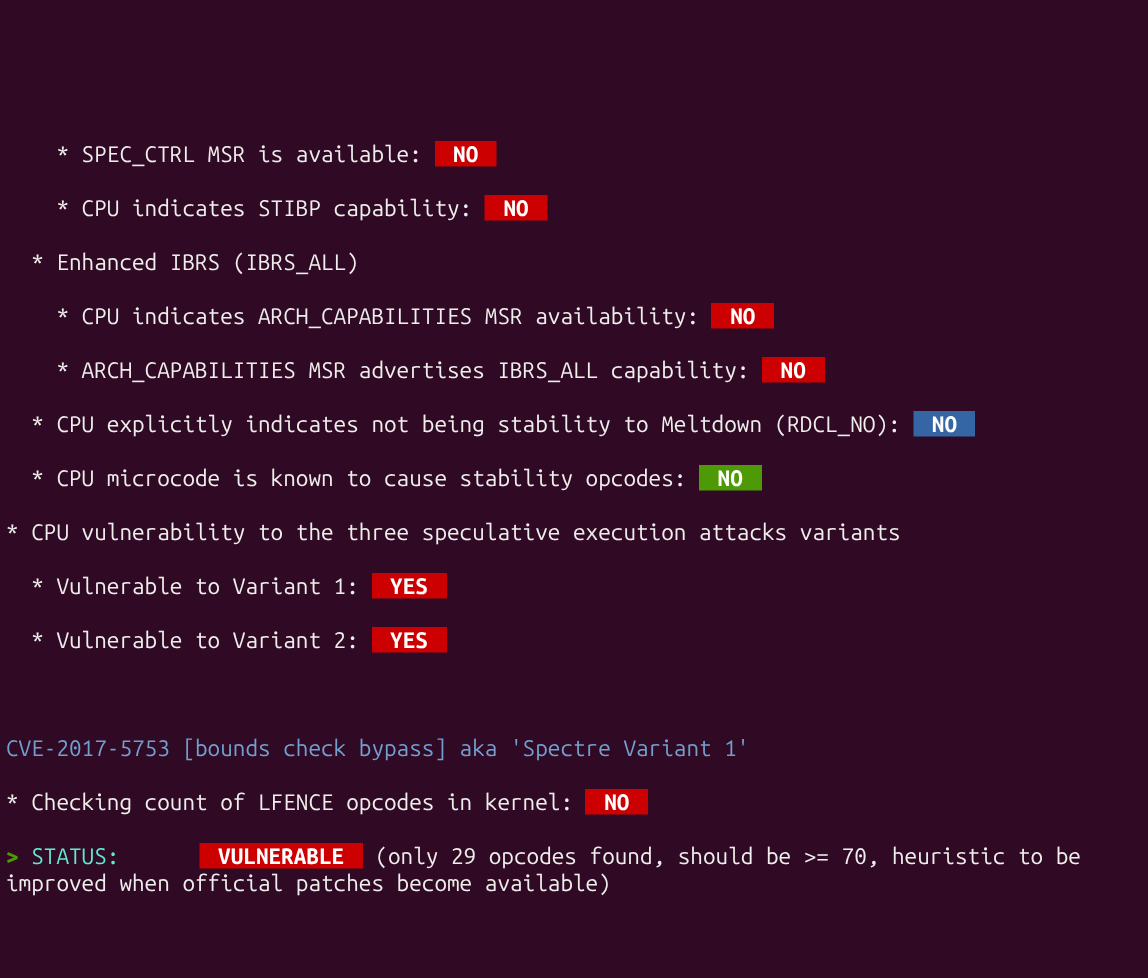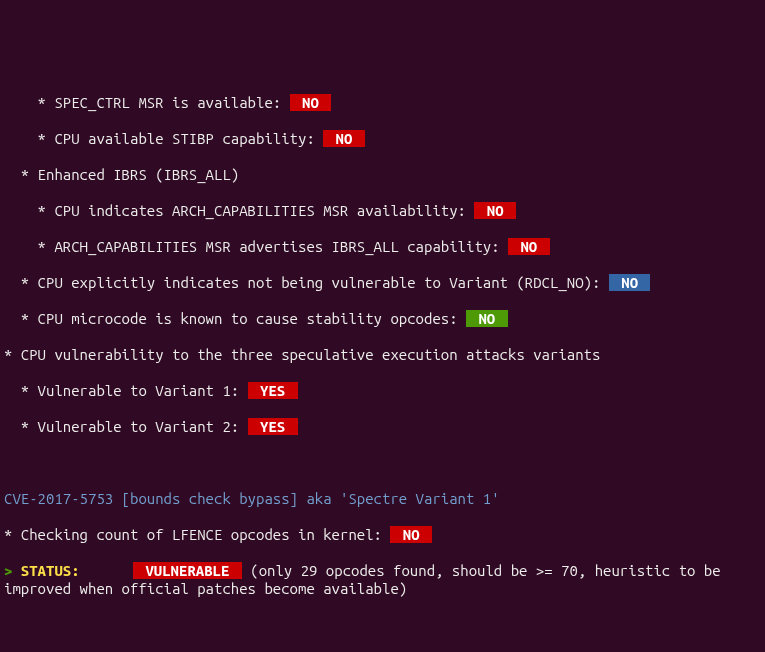--- a/index.html
+++ b/index.html
@@ -11,40 +11,40 @@
     font-size: 15px;
     line-height: 18px;
     width: 765px;
     height: 652px;
     overflow: hidden;
     box-sizing: border-box;
     white-space: pre-wrap;
   }
   .line { display: block; }
   .prompt-gt { color: #4e9a06; font-weight: bold; }
-  .status-label { color: #fde047; font-weight: bold; text-align: right; }
+  .status-label { color: #5eead4; font-weight: normal; text-align: right; }
   .cve-head { color: #729fcf; font-weight: normal; }
   .badge-no-red { background: #cc0000; color: #ffffff; font-weight: bold; padding: 0 4px; }
   .badge-no-green { background: #4e9a06; color: #ffffff; font-weight: bold; padding: 0 4px; }
   .badge-no-blue { background: #3465a4; color: #ffffff; font-weight: bold; padding: 0 4px; }
   .badge-yes-red { background: #cc0000; color: #ffffff; font-weight: bold; padding: 0 4px; }
   .badge-vuln { background: #cc0000; color: #ffffff; font-weight: bold; padding: 0 4px; margin-left: 45px; }
 </style>
 </head>
 <body>
 
 
 
 <div>
 <span class="line"><span>    * SPEC_CTRL MSR is available: </span><span class="badge-no-red"> NO </span></span>
-<span class="line"><span>    * CPU available STIBP capability: </span><span class="badge-no-red"> NO </span></span>
+<span class="line"><span>    * CPU indicates STIBP capability: </span><span class="badge-no-red"> NO </span></span>
 <span class="line"><span>  * Enhanced IBRS (IBRS_ALL)</span></span>
 <span class="line"><span>    * CPU indicates ARCH_CAPABILITIES MSR availability: </span><span class="badge-no-red"> NO </span></span>
 <span class="line"><span>    * ARCH_CAPABILITIES MSR advertises IBRS_ALL capability: </span><span class="badge-no-red"> NO </span></span>
-<span class="line"><span>  * CPU explicitly indicates not being vulnerable to Variant (RDCL_NO): </span><span class="badge-no-blue"> NO </span></span>
+<span class="line"><span>  * CPU explicitly indicates not being stability to Meltdown (RDCL_NO): </span><span class="badge-no-blue"> NO </span></span>
 <span class="line"><span>  * CPU microcode is known to cause stability opcodes: </span><span class="badge-no-green"> NO </span></span>
 <span class="line"><span>* CPU vulnerability to the three speculative execution attacks variants</span></span>
 <span class="line"><span>  * Vulnerable to Variant 1: </span><span class="badge-yes-red"> YES </span></span>
 <span class="line"><span>  * Vulnerable to Variant 2: </span><span class="badge-yes-red"> YES </span></span>
 <span class="line"> </span>
 <span class="line cve-head">CVE-2017-5753 [bounds check bypass] aka 'Spectre Variant 1'</span>
 <span class="line"><span>* Checking count of LFENCE opcodes in kernel: </span><span class="badge-no-red"> NO </span></span>
 <span class="line"><span class="prompt-gt">&gt; </span><span class="status-label">STATUS: </span><span class="badge-vuln"> VULNERABLE </span><span> (only 29 opcodes found, should be &gt;= 70, heuristic to be improved when official patches become available)</span></span>
 
 

